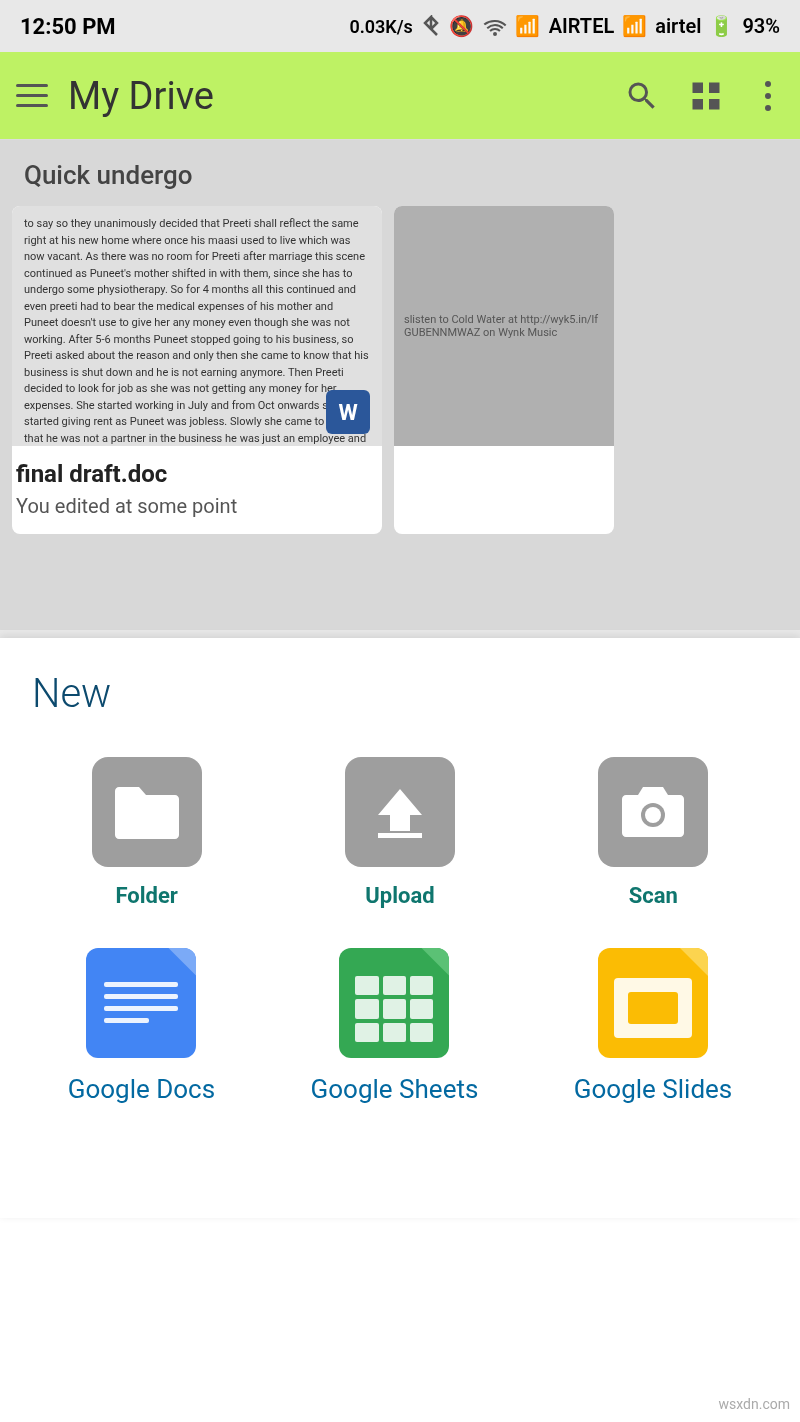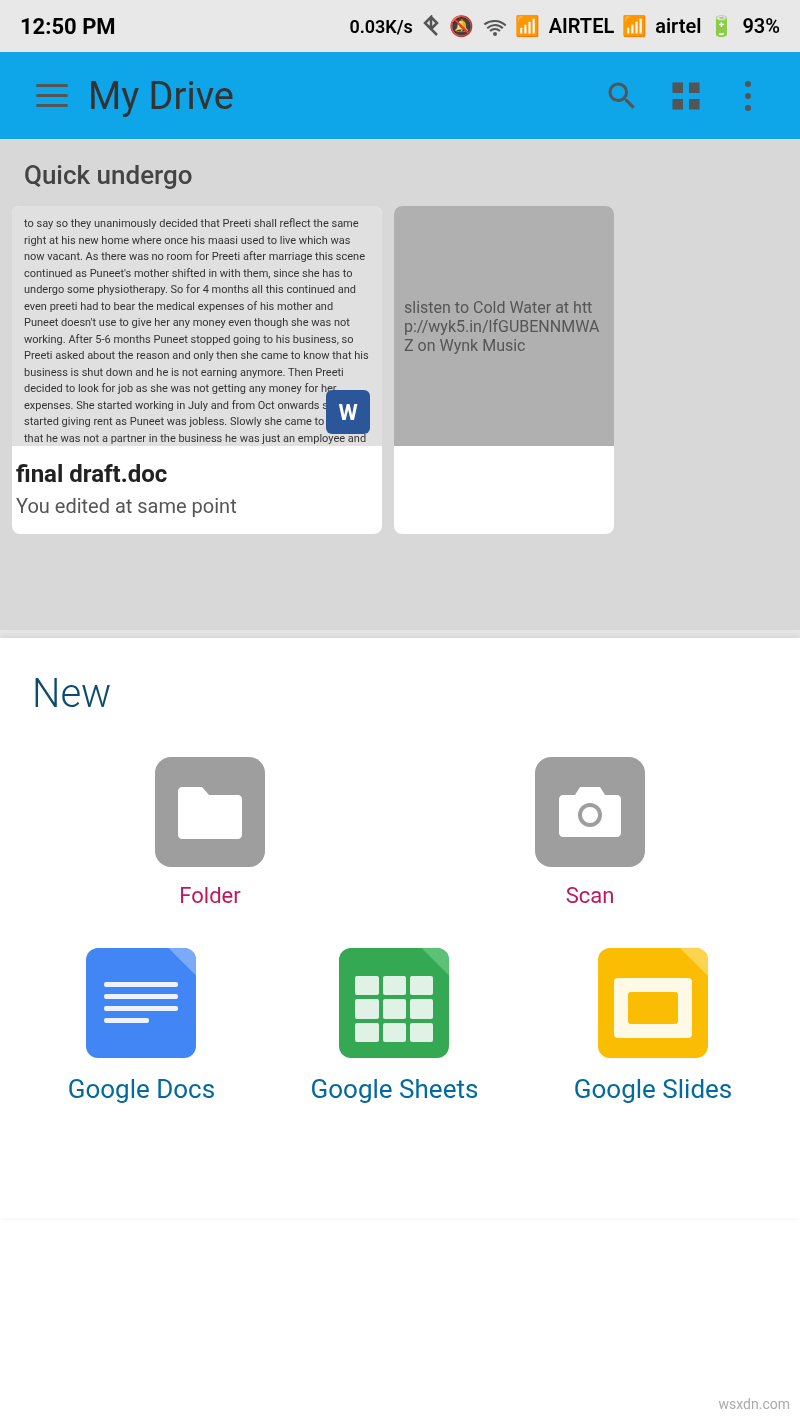--- a/index.html
+++ b/index.html
@@ -29,24 +29,24 @@
       display: flex;
       align-items: center;
       gap: 8px;
       font-size: 20px;
     }
 
     
     .app-bar {
       width: 100%;
       height: 88px;
-      background: #0ea5e9;
-      display: flex;
-      align-items: center;
-      padding: 0 36px;
+      background: #bef264;
+      display: flex;
+      align-items: center;
+      padding: 0 16px;
       gap: 20px;
       border-bottom: 1px solid #ddd;
     }
     .app-bar-title {
       font-size: 38px;
       font-weight: 400;
       color: #333;
       flex: 1;
     }
     .app-bar-icons {
@@ -194,21 +194,22 @@
       width: 110px;
       height: 110px;
       background: #9e9e9e;
       border-radius: 16px;
       display: flex;
       align-items: center;
       justify-content: center;
     }
     .action-label {
       font-size: 22px;
-      color: #be185d;
+      color: #0f766e;
+      font-weight: bold;
     }
 
     
     .apps-grid {
       display: flex;
       justify-content: space-around;
       padding: 0 20px 40px;
     }
     .app-item {
       display: flex;
@@ -324,27 +325,27 @@
 
   <div class="cards-row">
 
     <div class="file-card">
       <div class="file-card-preview">
         <div class="doc-text">to say so they unanimously decided that Preeti shall reflect the same right at his new home where once his maasi used to live which was now vacant. As there was no room for Preeti after marriage this scene continued as Puneet's mother shifted in with them, since she has to undergo some physiotherapy. So for 4 months all this continued and even preeti had to bear the medical expenses of his mother and Puneet doesn't use to give her any money even though she was not working. After 5-6 months Puneet stopped going to his business, so Preeti asked about the reason and only then she came to know that his business is shut down and he is not earning anymore. Then Preeti decided to look for job as she was not getting any money for her expenses. She started working in July and from Oct onwards she even started giving rent as Puneet was jobless. Slowly she came to know that he was not a partner in the business he was just an employee and the earning of 50 K which was told while fixing marriage was all a lie. This fact was never told to her or her parents at any point of time. And thus were fraudulently cheated by Nupur, Vishal Punet and his parents who pretended that all what is said and done is true. During this period it also came into notice that he is not interested in earning and neither his parents are forcing him to work to bear the expenses. When it came into notice that he did not go anywhere from the house for his job, on inquiry by Preeti he told that he is planning to do some other business and will not do any job but actually he was just making excuses for not working. All what was said before fixing the marriage was a false pretext of handsome salary amount which Nupur and Vishal used to obtain the consent of marriage from Preeti and her family it is also pertaining to mention th since puneet was not earning Preeti was compelled work and earn. Slowly Puneet and his entire f started humiliating Preeti and treated her with badly. Shobha Seth also took in her possession th</div>
         <div class="word-badge">W</div>
       </div>
       <div class="file-card-info">
         <div class="file-card-name">final draft.doc</div>
-        <div class="file-card-meta">You edited at same point</div>
+        <div class="file-card-meta">You edited at some point</div>
       </div>
     </div>
 
     <div class="file-card" style="width:220px;">
       <div class="file-card-preview wynk-preview">
-        <span style="font-size:16px;color:#555;word-break:break-all;">slisten to Cold Water at http://wyk5.in/lfGUBENNMWAZ on Wynk Music</span>
+        <span style="font-size:11px;color:#555;word-break:break-all;">slisten to Cold Water at http://wyk5.in/lfGUBENNMWAZ on Wynk Music</span>
       </div>
     </div>
   </div>
 
 
   <div style="height:80px; background:#d8d8d8;"></div>
 </div>
 
 <div class="drag-area"></div>
 
@@ -356,20 +357,30 @@
     <div class="action-item">
       <div class="action-icon-wrap">
 
         <svg width="70" height="58" viewBox="0 0 70 58" fill="#fff">
           <path d="M3 8C3 5.8 4.8 4 7 4H27L34 12H63C65.2 12 67 13.8 67 16V52C67 54.2 65.2 56 63 56H7C4.8 56 3 54.2 3 52V8Z" fill="white"></path>
         </svg>
       </div>
       <span class="action-label">Folder</span>
     </div>
 
+    <div class="action-item">
+      <div class="action-icon-wrap">
+
+        <svg width="66" height="66" viewBox="0 0 66 66" fill="none">
+          <polygon points="33,10 55,36 43,36 43,52 23,52 23,36 11,36" fill="white"></polygon>
+          <rect x="11" y="54" width="44" height="5" fill="white"></rect>
+        </svg>
+      </div>
+      <span class="action-label">Upload</span>
+    </div>
 
     <div class="action-item">
       <div class="action-icon-wrap">
 
         <svg width="70" height="62" viewBox="0 0 70 62" fill="white">
           <path d="M25 6L20 14H8C5.8 14 4 15.8 4 18V52C4 54.2 5.8 56 8 56H62C64.2 56 66 54.2 66 52V18C66 15.8 64.2 14 62 14H50L45 6H25Z" fill="white"></path>
           <circle cx="35" cy="34" r="12" fill="#9e9e9e"></circle>
           <circle cx="35" cy="34" r="8" fill="white"></circle>
         </svg>
       </div>

